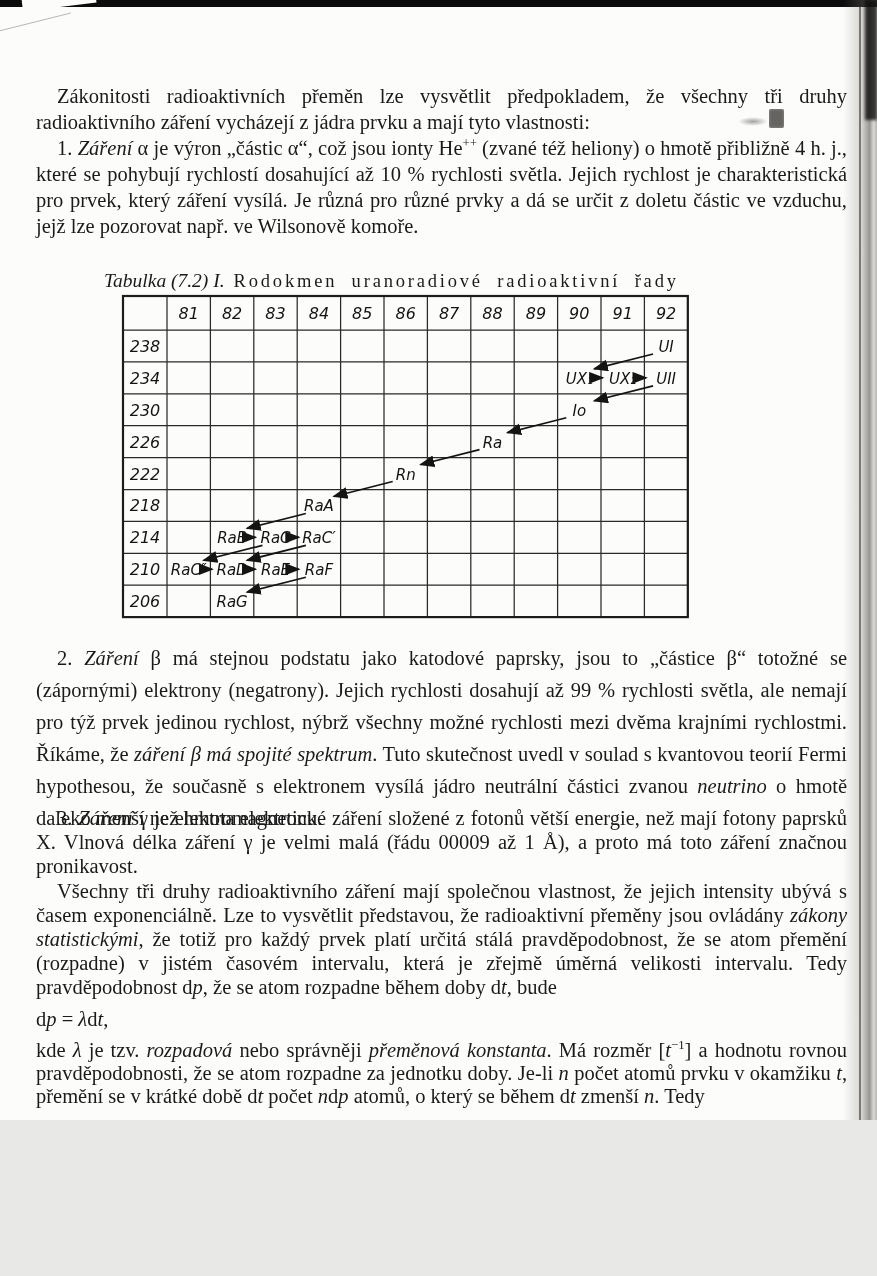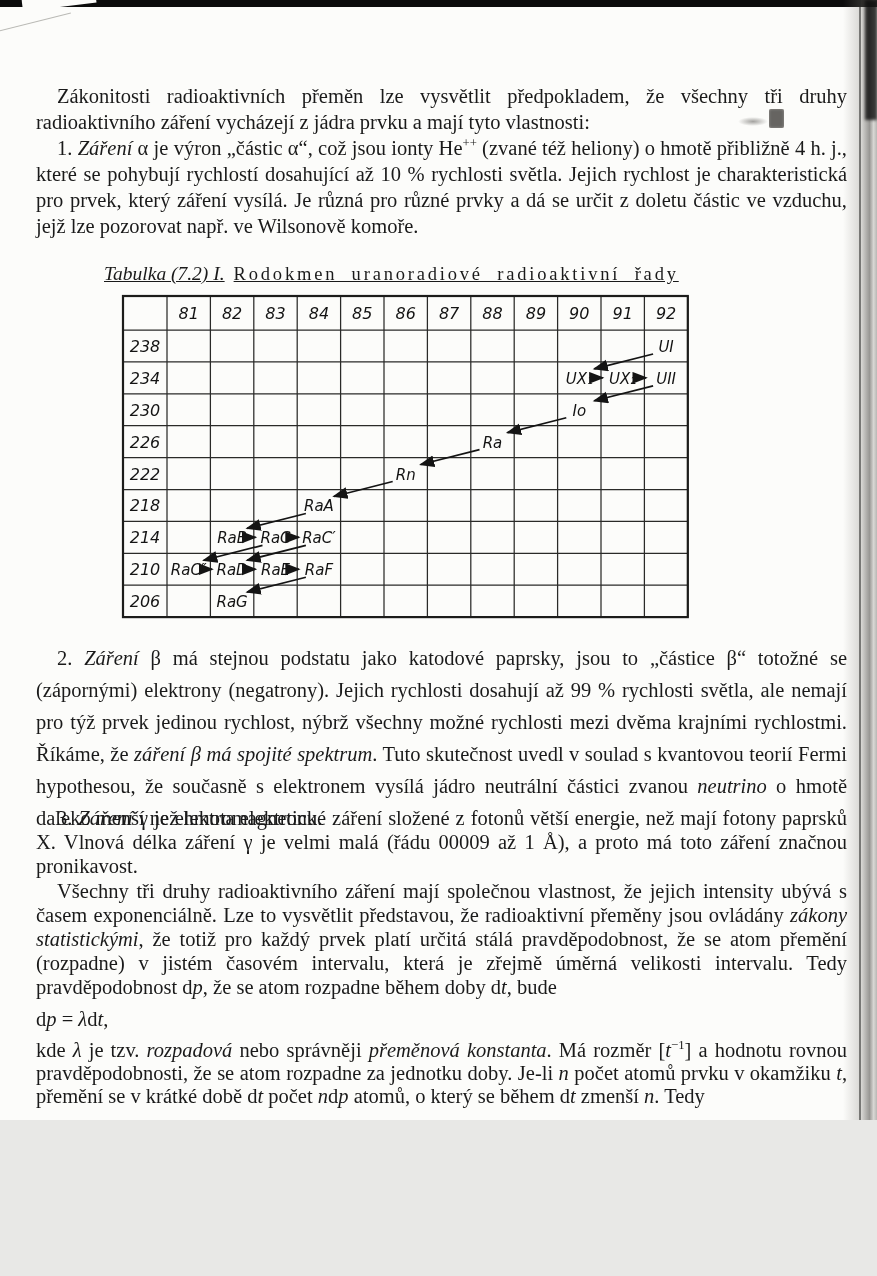--- a/index.html
+++ b/index.html
@@ -23,21 +23,21 @@
   .para p{margin:0;padding:0;}
   .ind{text-indent:21px;}
   #block1{top:84px;line-height:25.9px;}
   #block2{top:642px;line-height:32px;}
   #block3{top:806px;line-height:24.2px;}
   #block4{top:1039px;line-height:23.2px;}
   .p-integ{position:absolute;left:52px;top:1157px;font-size:25px;}
   sup{font-size:62%;line-height:0;}
   sub{font-size:62%;line-height:0;}
   
-  .tbl-title{position:absolute;left:104px;top:263px;white-space:nowrap;text-decoration:underline;}
+  .tbl-title{position:absolute;left:104px;top:270px;white-space:nowrap;}
   .tt-i{font-style:italic;font-size:19.5px;margin-right:9px;}
   .tt-s{font-size:18.5px;letter-spacing:2.8px;word-spacing:7px;}
   
   #decay-table{position:absolute;left:121px;top:294px;}
   .gl{stroke:#2a2a28;stroke-width:1.25;}
   .border{fill:none;stroke:#1c1c1a;stroke-width:2.2;}
   .hdr,.nuc{font-family:"DejaVu Sans","Liberation Sans",sans-serif;font-style:italic;fill:#141414;text-anchor:middle;}
   .hdr{font-size:16px;}
   .nuc{font-size:15px;}
   .arrow{stroke:#141414;stroke-width:1.7;}

